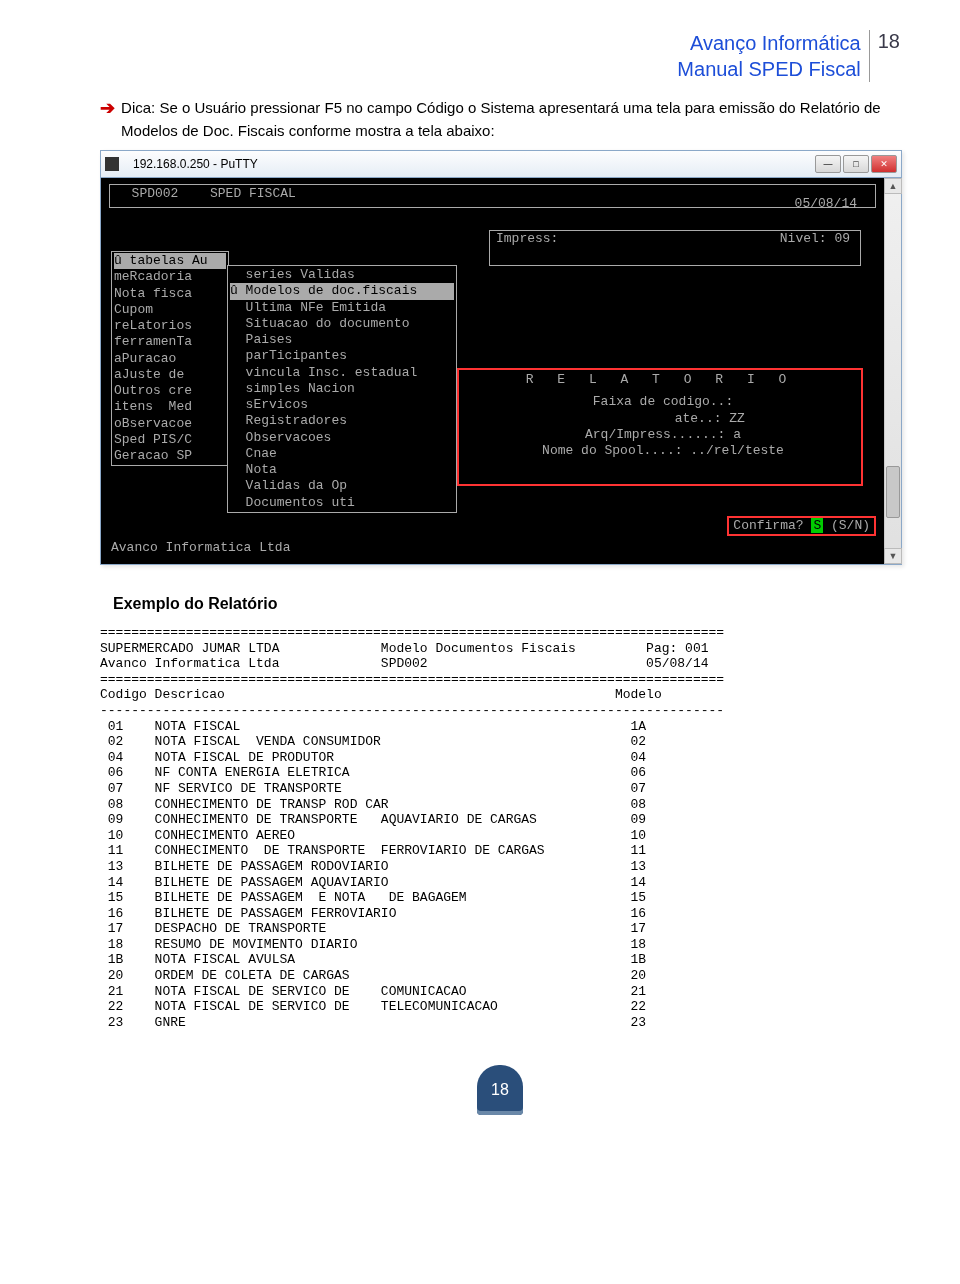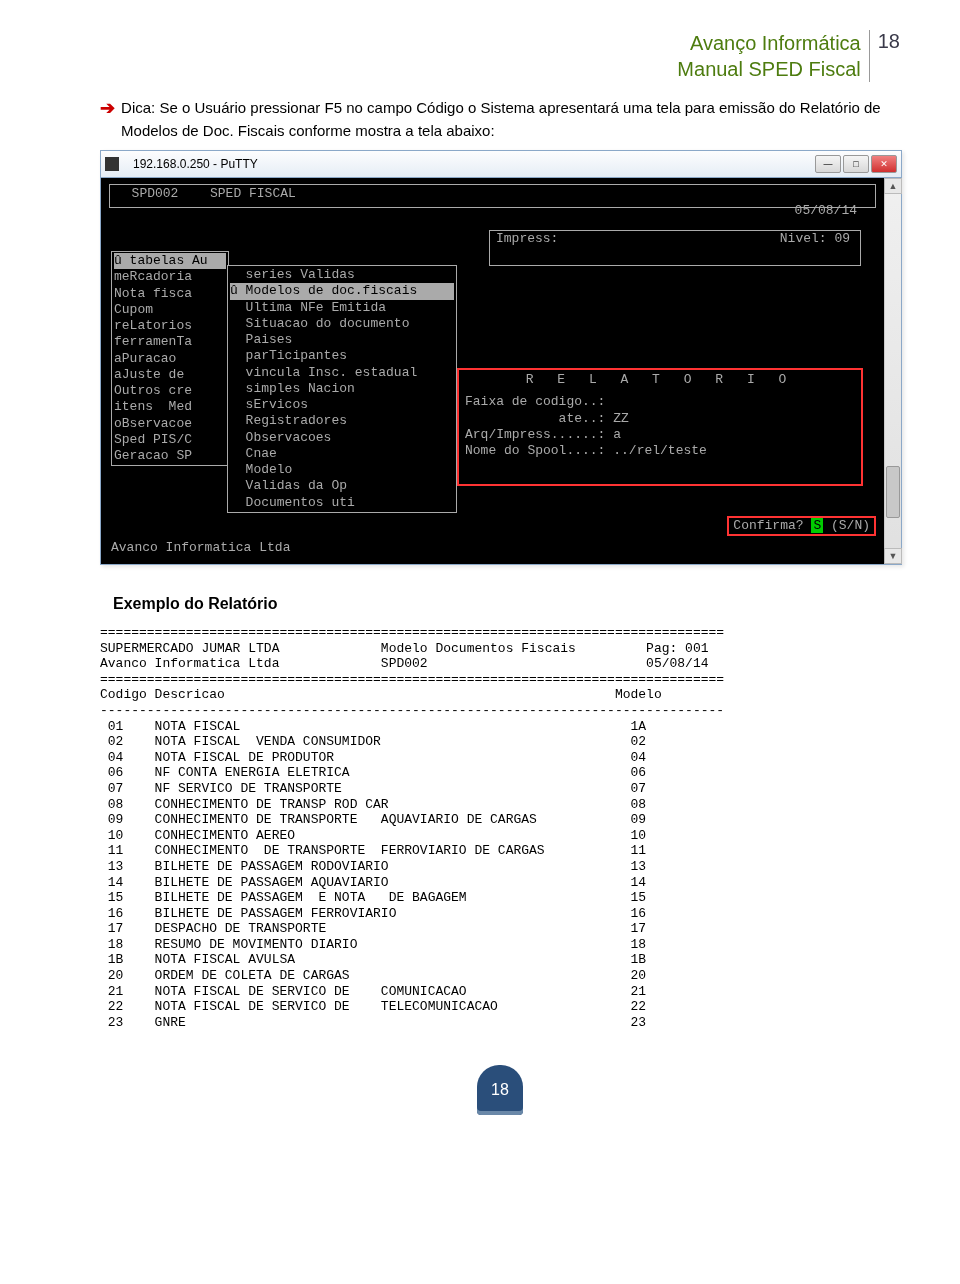--- a/index.html
+++ b/index.html
@@ -14,21 +14,21 @@
     }
     .header {
       display: flex;
       justify-content: flex-end;
       align-items: flex-start;
       margin-bottom: 15px;
     }
     .header-title {
       text-align: right;
       font-size: 20px;
-      color: #4d7c0f;
+      color: #1d4ed8;
       line-height: 1.3;
       border-right: 1px solid #999;
       padding-right: 8px;
     }
     .header-page {
       font-size: 20px;
       color: #3a3a4a;
       padding-left: 8px;
     }
     .dica-block {
@@ -92,39 +92,39 @@
       overflow: hidden;
     }
     .terminal .line { white-space: pre; }
     .term-box {
       position: absolute;
       border: 1px solid #aaa;
     }
     .term-top-bar { top: 6px; left: 8px; right: 8px; height: 22px; }
     .term-top-left { position:absolute; left:10px; top:1px; width:70px; text-align:center; }
     .term-top-mid { position:absolute; left:100px; top:1px; }
-    .term-top-right { position:absolute; right:18px; top:18px; }
+    .term-top-right { position:absolute; right:18px; top:11px; }
 
     .userbox { top: 52px; left: 388px; width: 370px; height: 34px; }
     .userbox .line { padding-left: 6px; }
     .userbox-l2 { display:flex; justify-content:space-between; padding-right:10px;}
 
     .menu1 { position:absolute; top: 73px; left: 10px; width:112px; border:1px solid #aaa; padding:1px 2px; background:#000;}
     .menu1 .hl { background:#aaa; color:#000000; }
     .menu2 { position:absolute; top: 87px; left: 126px; width:224px; border:1px solid #aaa; padding:1px 2px; background:#000;}
     .menu2 .hl { background:#aaa; color:#000; }
 
     .relatorio-box {
       position: absolute;
       top: 190px; left: 356px; width: 402px; height: 114px;
       border: 2px solid #f33;
       background: #000;
     }
     .relatorio-title { text-align: center; letter-spacing: 8px; padding-top:2px; padding-bottom: 6px;}
-    .relatorio-body .line { padding-left: 6px; }
+    .relatorio-body .line { padding-left: 6px; text-align: center; }
 
     .confirm-bar {
       position: absolute;
       bottom: 28px; right: 8px;
       border: 2px solid #f33;
       padding: 0 4px;
       background:#000;
     }
     .confirm-bar .grn { background: #0c0; color:#000; padding:0 2px;}
 
@@ -235,21 +235,21 @@
             <div class="line">  Ultima NFe Emitida</div>
             <div class="line">  Situacao do documento</div>
             <div class="line">  Paises</div>
             <div class="line">  parTicipantes</div>
             <div class="line">  vincula Insc. estadual</div>
             <div class="line">  simples Nacion</div>
             <div class="line">  sErvicos</div>
             <div class="line">  Registradores</div>
             <div class="line">  Observacoes</div>
             <div class="line">  Cnae</div>
-            <div class="line">  Modelo</div>
+            <div class="line">  Nota</div>
             <div class="line">  Validas da Op</div>
             <div class="line">  Documentos uti</div>
           </div>
 
         <div class="relatorio-box">
           <div class="line relatorio-title">R E L A T O R I O</div>
           <div class="relatorio-body" id="relbody">
               <div class="line">Faixa de codigo..:</div>
               <div class="line">            ate..: ZZ</div>
               <div class="line">Arq/Impress......: a</div>

